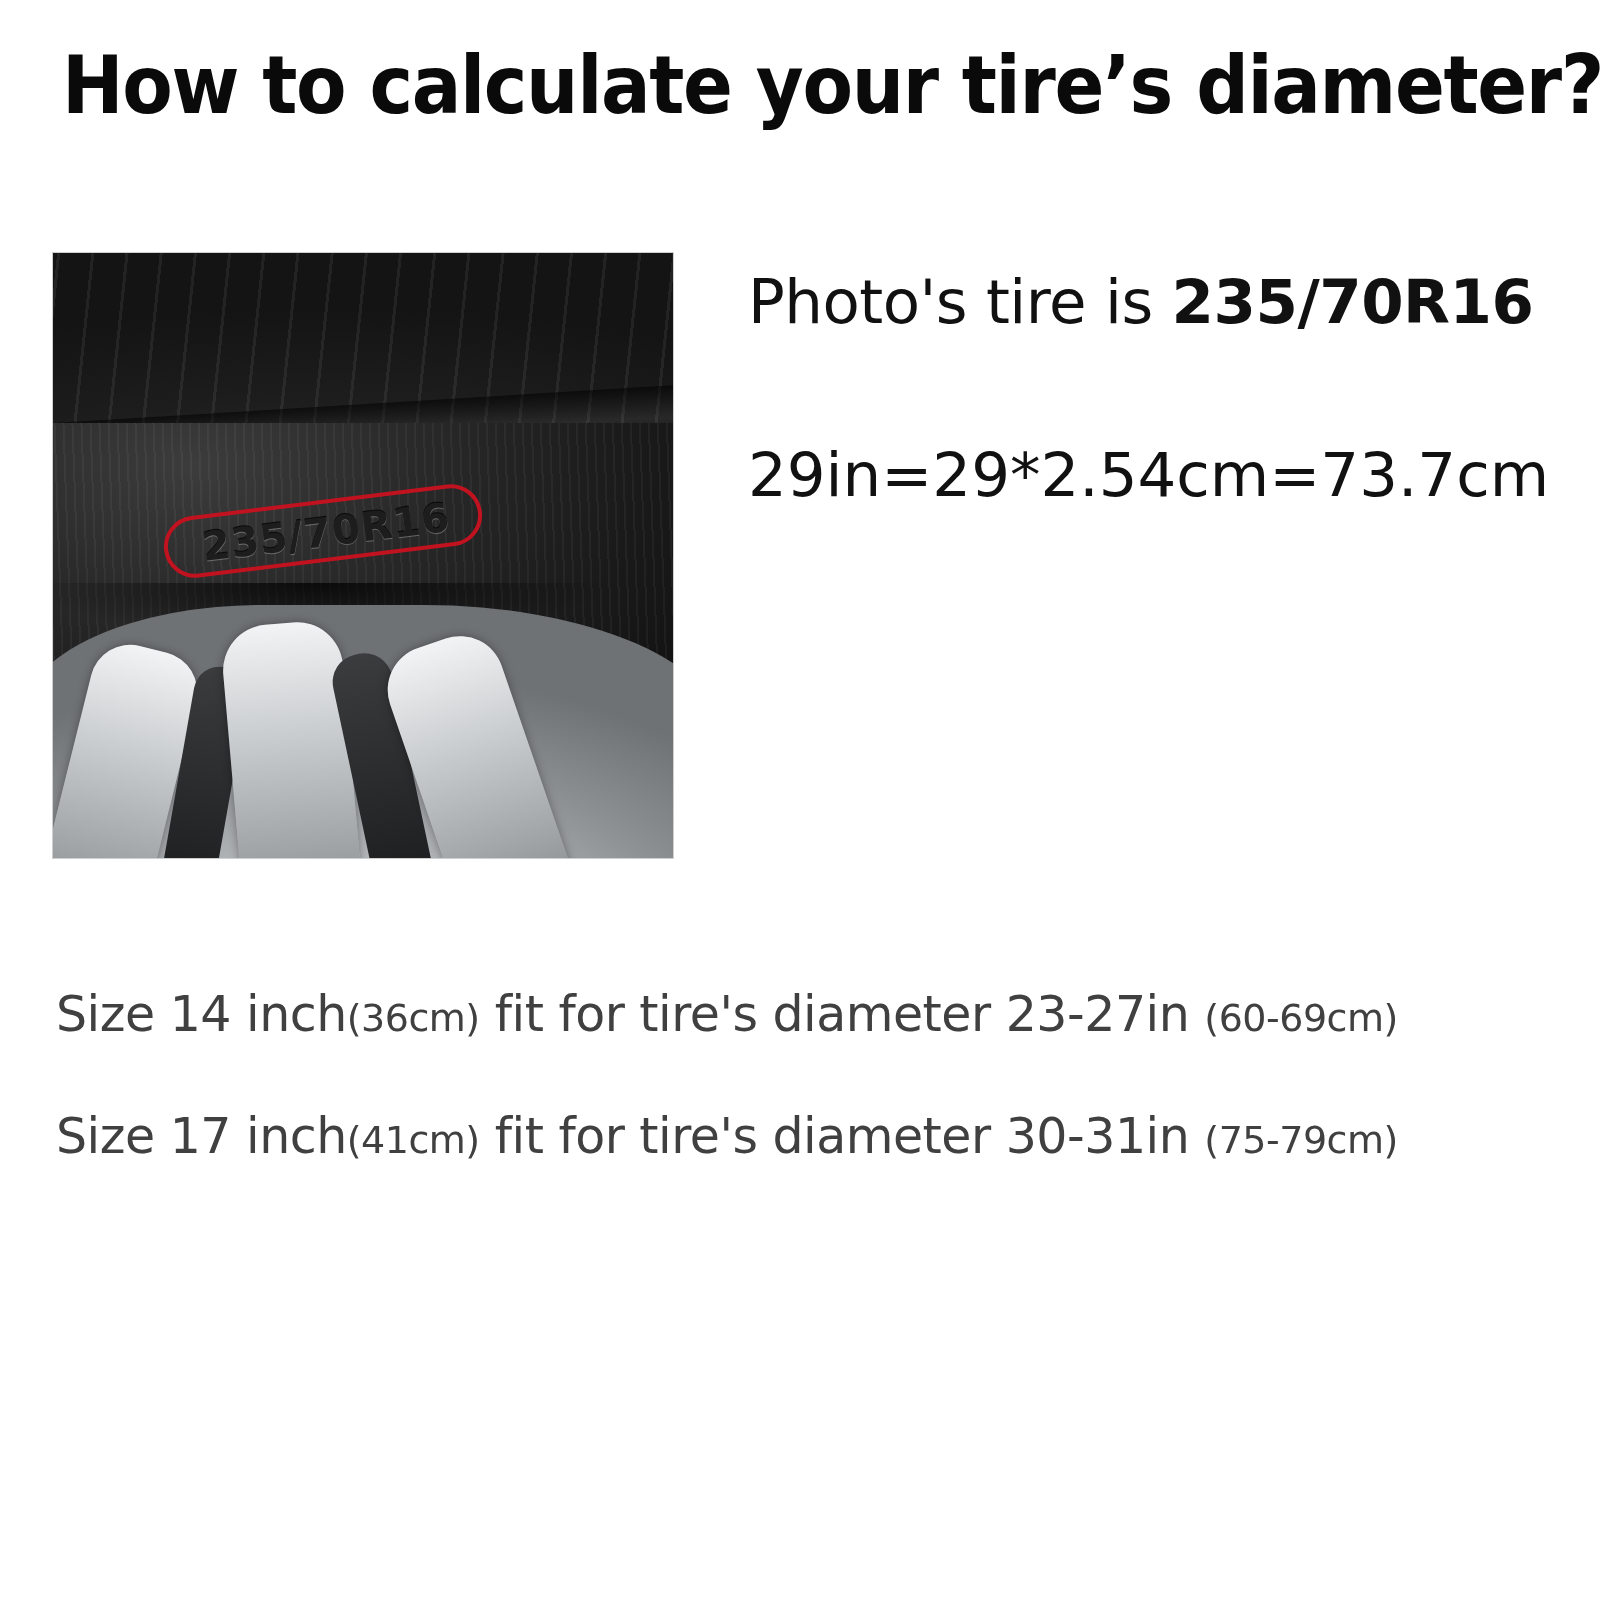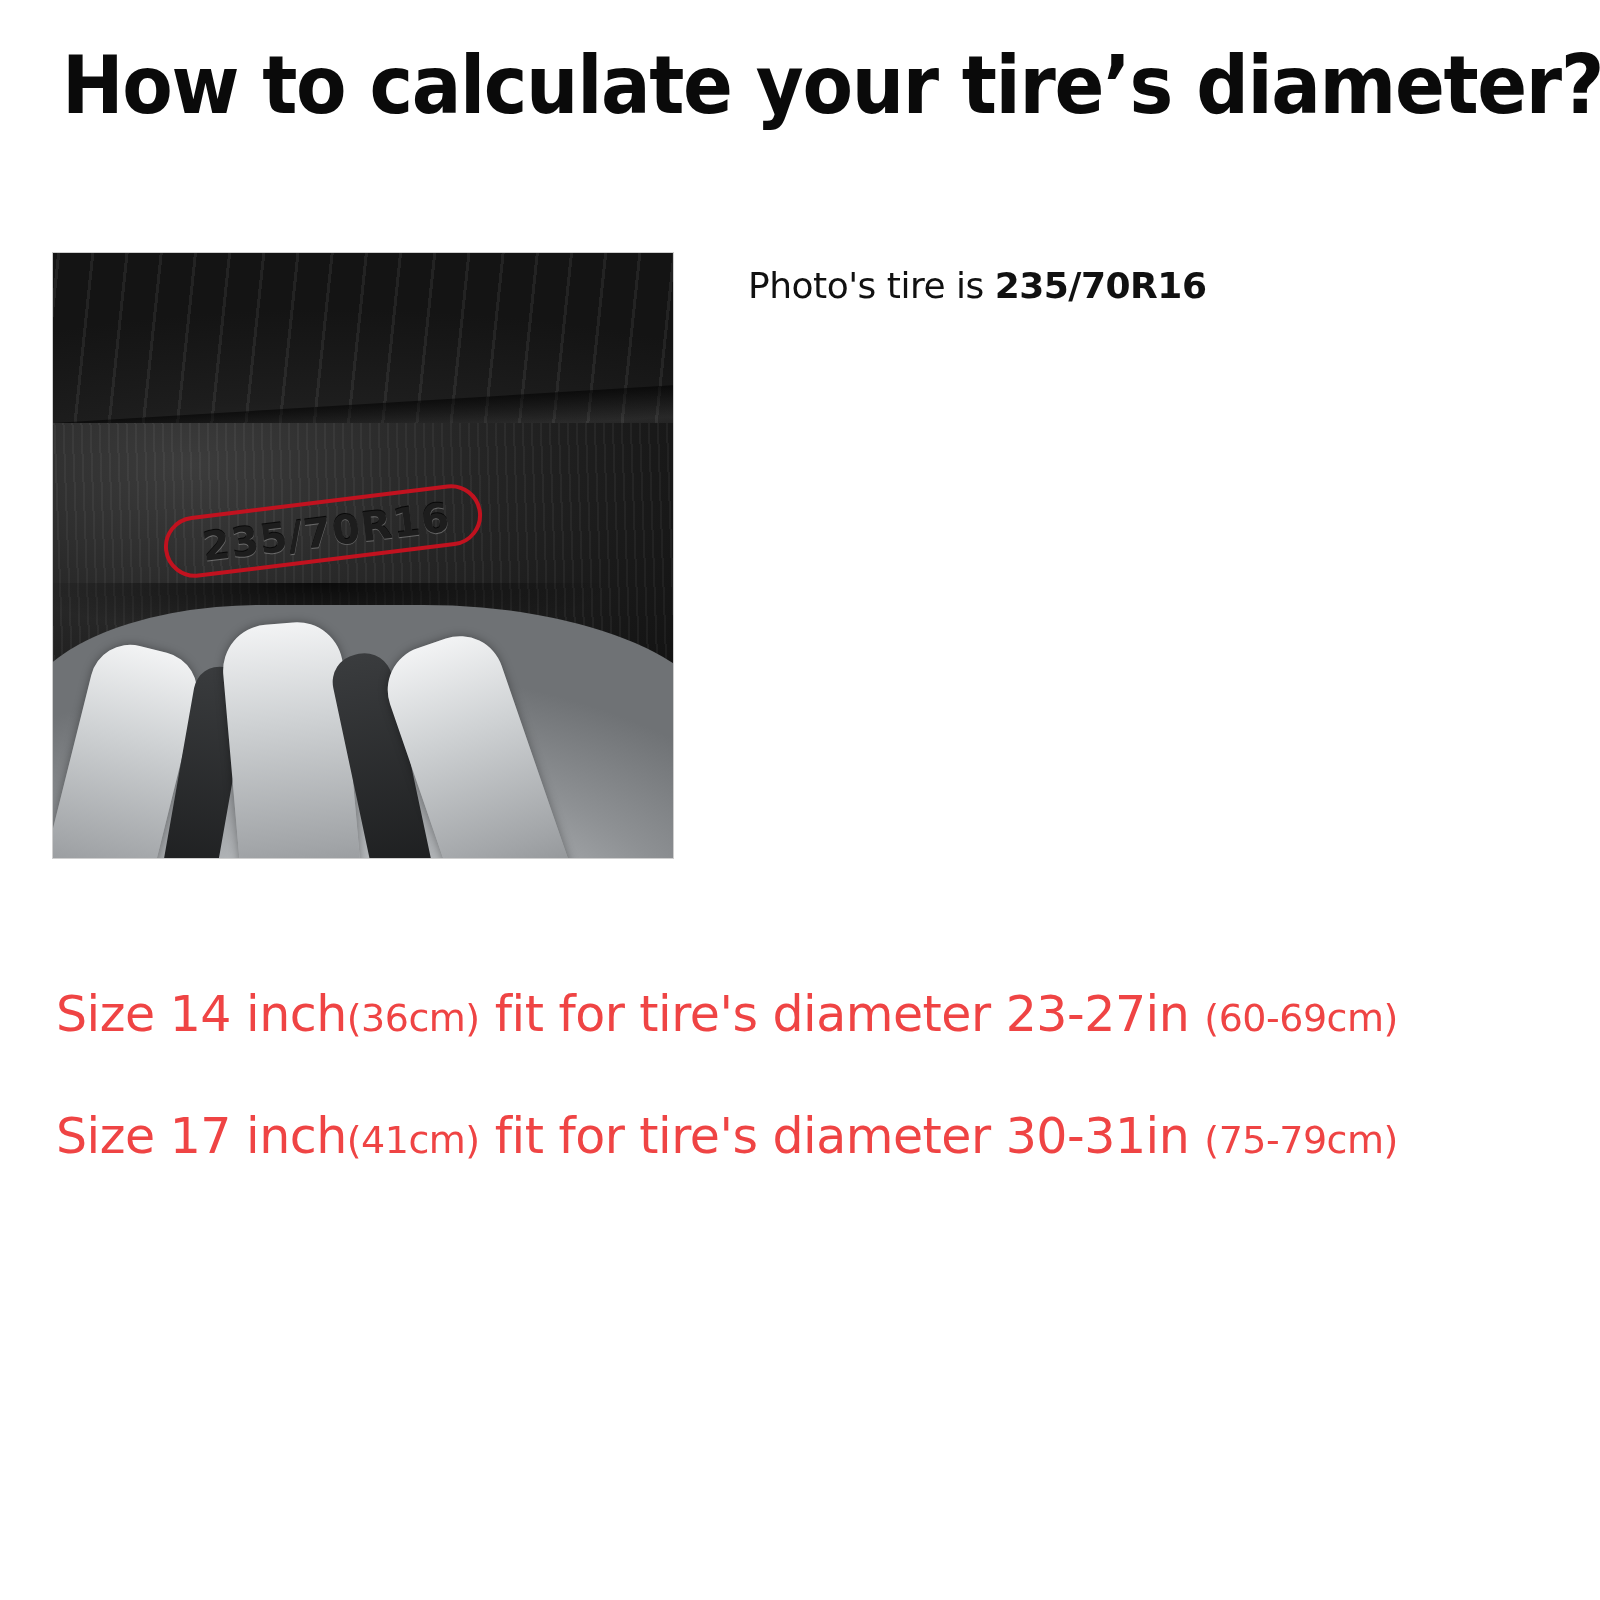--- a/index.html
+++ b/index.html
@@ -184,21 +184,21 @@
     background: linear-gradient(180deg,#3a3c3e,#141516);
     border-radius: 28px 28px 6px 6px;
   }
 
   
   .calc {
     position: absolute;
     left: 748px;
     top: 262px;
     width: 830px;
-    font-size: 36px;
+    font-size: 61px;
     line-height: 1.32;
     color: #111;
     font-family: "DejaVu Sans", sans-serif;
   }
   .calc .line { white-space: nowrap; }
   .calc .gap-line { height: 46px; }
   .bold { font-weight: 700; }
   .red { color: #e3000f; }
   .calc .l-1 { letter-spacing: -0.5px; }
 
@@ -208,21 +208,21 @@
     left: 56px;
     top: 990px;
     width: 1500px;
   }
   .size-row {
     font-family: "DejaVu Sans", sans-serif;
     font-size: 49px;
     line-height: 1.0;
     height: 122px;
     white-space: nowrap;
-    color: #ef4444;
+    color: #404040;
     letter-spacing: -0.5px;
   }
   .size-row .sm {
     font-size: 38px;
   }
 </style>
 </head>
 <body>
 
 <div class="page">
@@ -257,20 +257,21 @@
   <div class="calc">
     <div class="line l-1">
       <span>Photo's tire is </span><span class="bold">235/70R16</span>
     </div>
 
     <div class="gap-line"></div>
 
 
     <div class="gap-line"></div>
 
+    <div class="line">29in=29*2.54cm=73.7cm</div>
   </div>
 
   <div class="sizes">
     <div class="size-row">
       <span>Size 14 inch</span><span class="sm">(36cm)</span><span> fit for tire's diameter 23-27in </span><span class="sm">(60-69cm)</span>
     </div>
     <div class="size-row">
       <span>Size 17 inch</span><span class="sm">(41cm)</span><span> fit for tire's diameter 30-31in </span><span class="sm">(75-79cm)</span>
     </div>
   </div>

